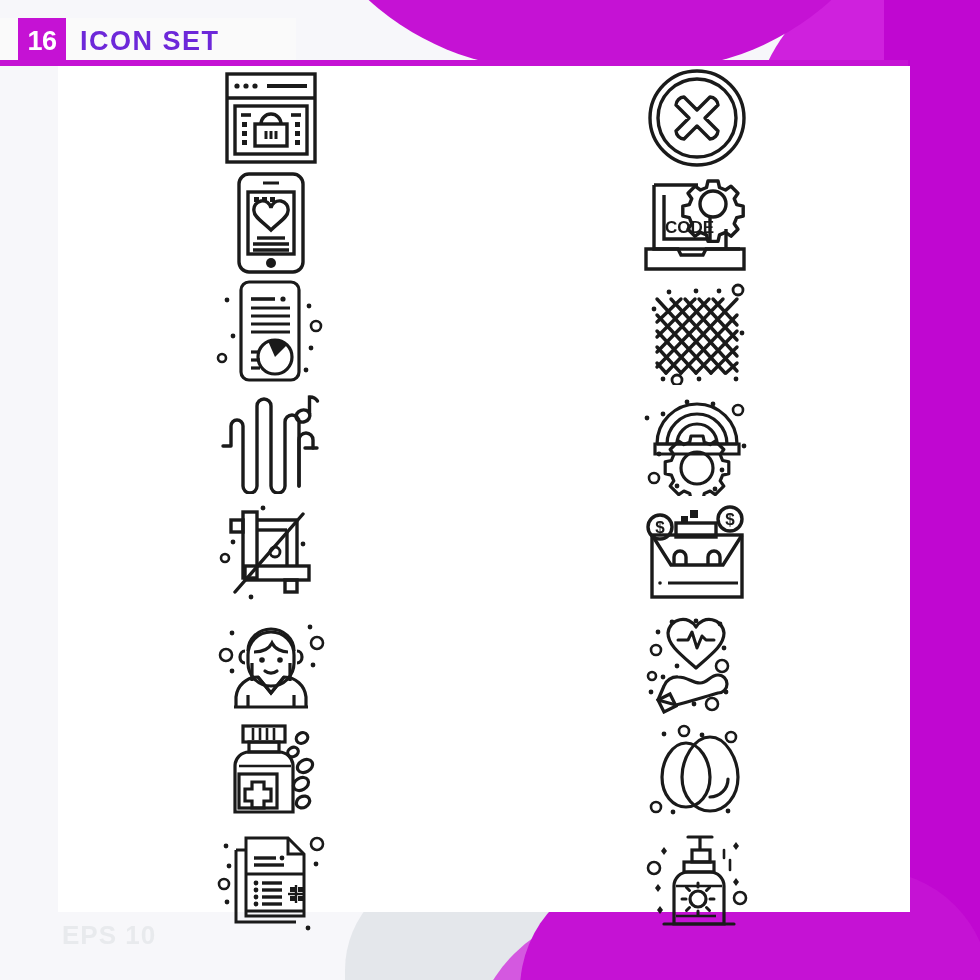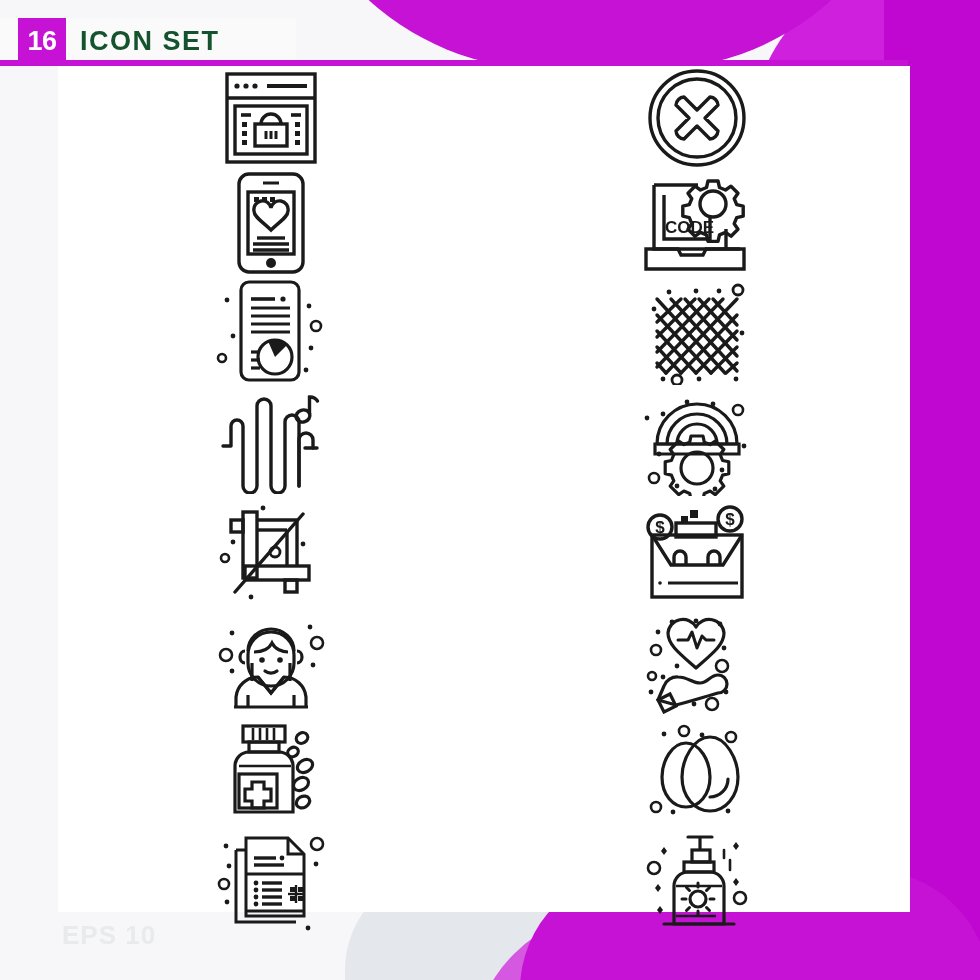--- a/index.html
+++ b/index.html
@@ -97,21 +97,21 @@
     background:#c512d4;
     color:#fff;
     font-size:27px;font-weight:bold;
     display:flex;align-items:center;justify-content:center;
     letter-spacing:-.5px;
   }
   .title{
     position:absolute;left:80px;top:0;
     height:46px;line-height:46px;
     font-size:27px;font-weight:bold;
-    color:#14532d;
+    color:#6d28d9;
     letter-spacing:1.5px;
   }
 
   
   .card{
     position:absolute;
     left:58px;top:66px;
     width:852px;height:846px;
     background:#fff;
     z-index:5;

